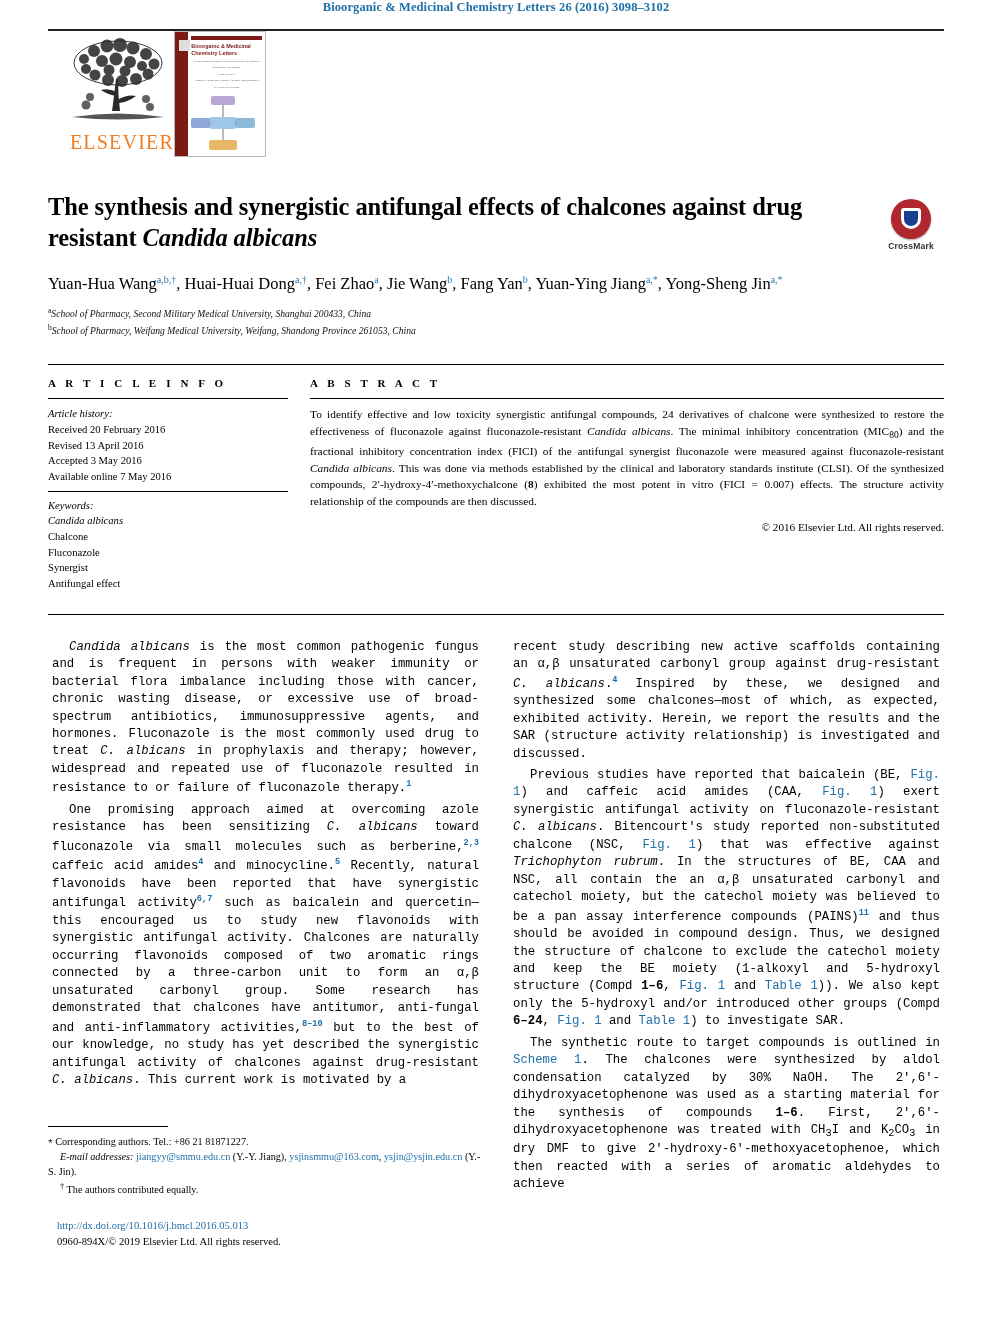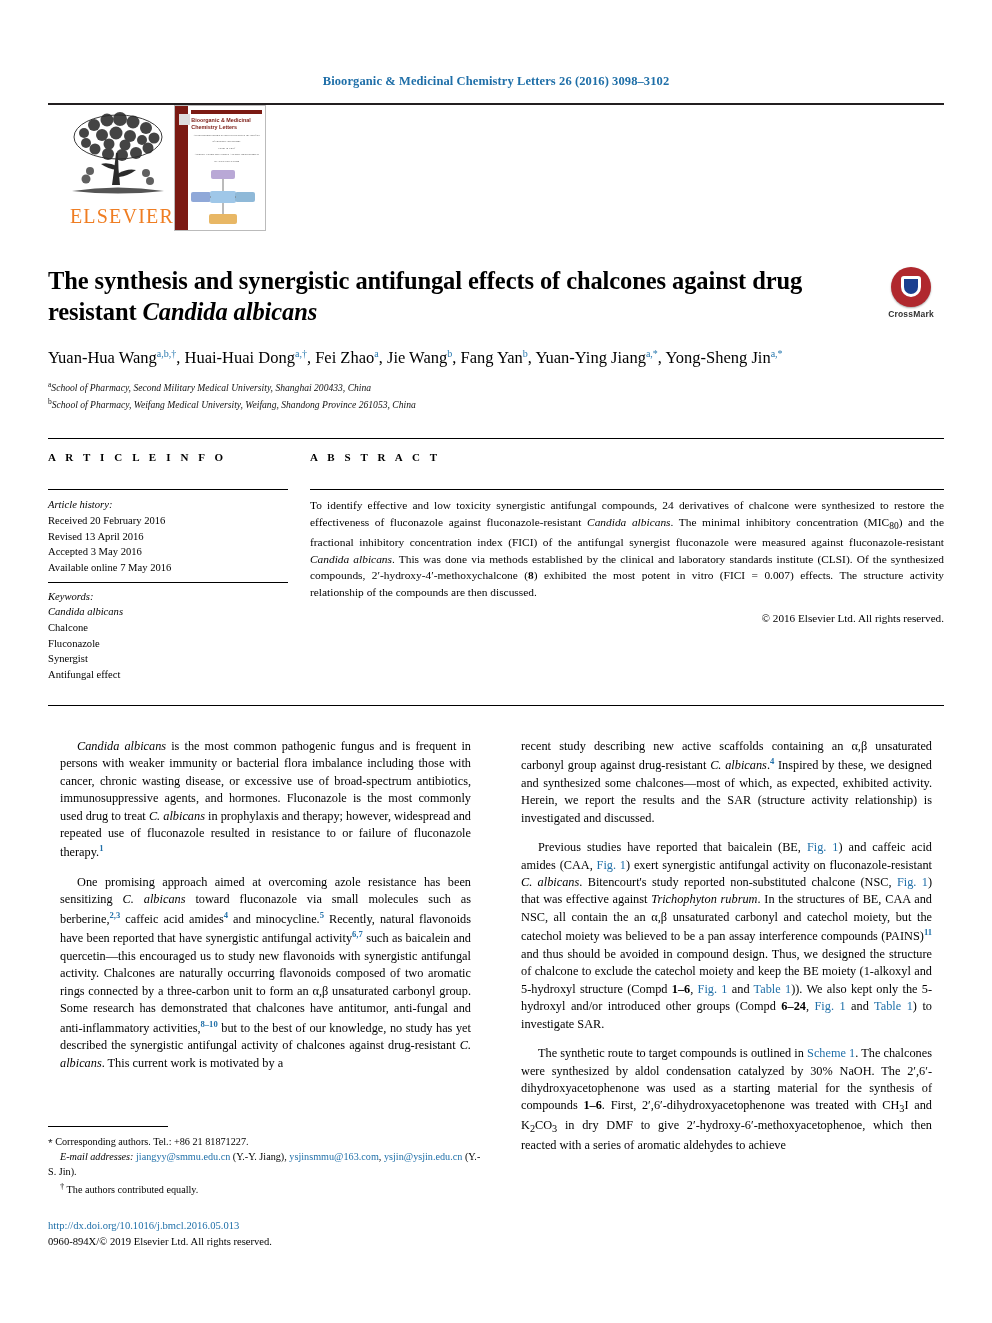--- a/index.html
+++ b/index.html
@@ -22,21 +22,20 @@
     background: #fff;
   }
 
   
   .running-head {
     text-align: center;
     font-family: "Liberation Serif", serif;
     font-size: 12.5px;
     font-weight: bold;
     color: #1f6fa8;
-    padding-top: 74px;
     letter-spacing: 0.1px;
   }
 
   
   .masthead {
     margin: 14px 48px 0 48px;
     border-top: 2.5px solid #231f20;
     display: flex;
     align-items: stretch;
     height: 126px;
@@ -149,21 +148,21 @@
     font-weight: bold;
     line-height: 1.28;
     color: #000;
     max-width: 770px;
     letter-spacing: -0.1px;
   }
   .article-title i { font-style: italic; }
   .crossmark {
     position: absolute;
     right: 0;
-    top: 2px;
+    top: 8px;
     width: 66px;
     text-align: center;
   }
   .cm-badge {
     width: 40px; height: 40px;
     margin: 0 auto;
     border-radius: 50%;
     background: #b0282e;
     position: relative;
     box-shadow: 0 1px 2px rgba(0,0,0,.35);
@@ -213,21 +212,21 @@
     gap: 22px;
   }
   .col-info { flex: 0 0 240px; width: 240px; }
   .col-abs  { flex: 1 1 auto; }
   .sect-head {
     font-family: "Liberation Serif", serif;
     font-size: 11px;
     font-weight: bold;
     letter-spacing: 3.6px;
     color: #000;
-    margin-bottom: 26px;
+    margin-bottom: 9px;
   }
   .rule-thin { border-top: 1px solid #000; margin: 0 0 7px 0; }
   .info-block {
     font-family: "Liberation Serif", serif;
     font-size: 10.6px;
     line-height: 1.48;
     color: #000;
   }
   .info-block .it { font-style: italic; }
   .kw-block { margin-top: 6px; }
@@ -251,25 +250,25 @@
     margin: 22px 48px 0 48px;
     border-top: 1px solid #000;
   }
   .body-cols {
     margin: 20px 48px 0 48px;
     display: flex;
     gap: 26px;
   }
   .bcol { flex: 1 1 0; }
   .bcol p {
-    font-family: Liberation Serif, serif;
+    font-family: Liberation Mono, monospace;
     font-size: 12.3px;
     line-height: 1.42;
     text-align: justify;
-    margin: 12px;
+    margin: 4px;
     text-indent: 17px;
     color: #000;
   }
   .bcol p.noind { text-indent: 0; }
   .bcol i { font-style: italic; }
   .bcol sup, .ref { color: #1f6fa8; font-size: 8.6px; vertical-align: super; font-weight: bold;}
   .xref { color: #1f6fa8; }
 
   
   .footnotes {
@@ -282,21 +281,21 @@
   .fn {
     font-family: "Liberation Serif", serif;
     font-size: 10.2px;
     line-height: 1.45;
     color: #000;
   }
   .fn .mail { color: #1f6fa8; }
   .fn .it { font-style: italic; }
   .doi-block {
     position: absolute;
-    left: 48px;
+    left: 57px;
     top: 1218px;
     width: 480px;
     font-family: "Liberation Serif", serif;
     font-size: 10.6px;
     line-height: 1.5;
   }
   .doi-link { color: #1f6fa8; }
 </style>
 </head>
 <body>

